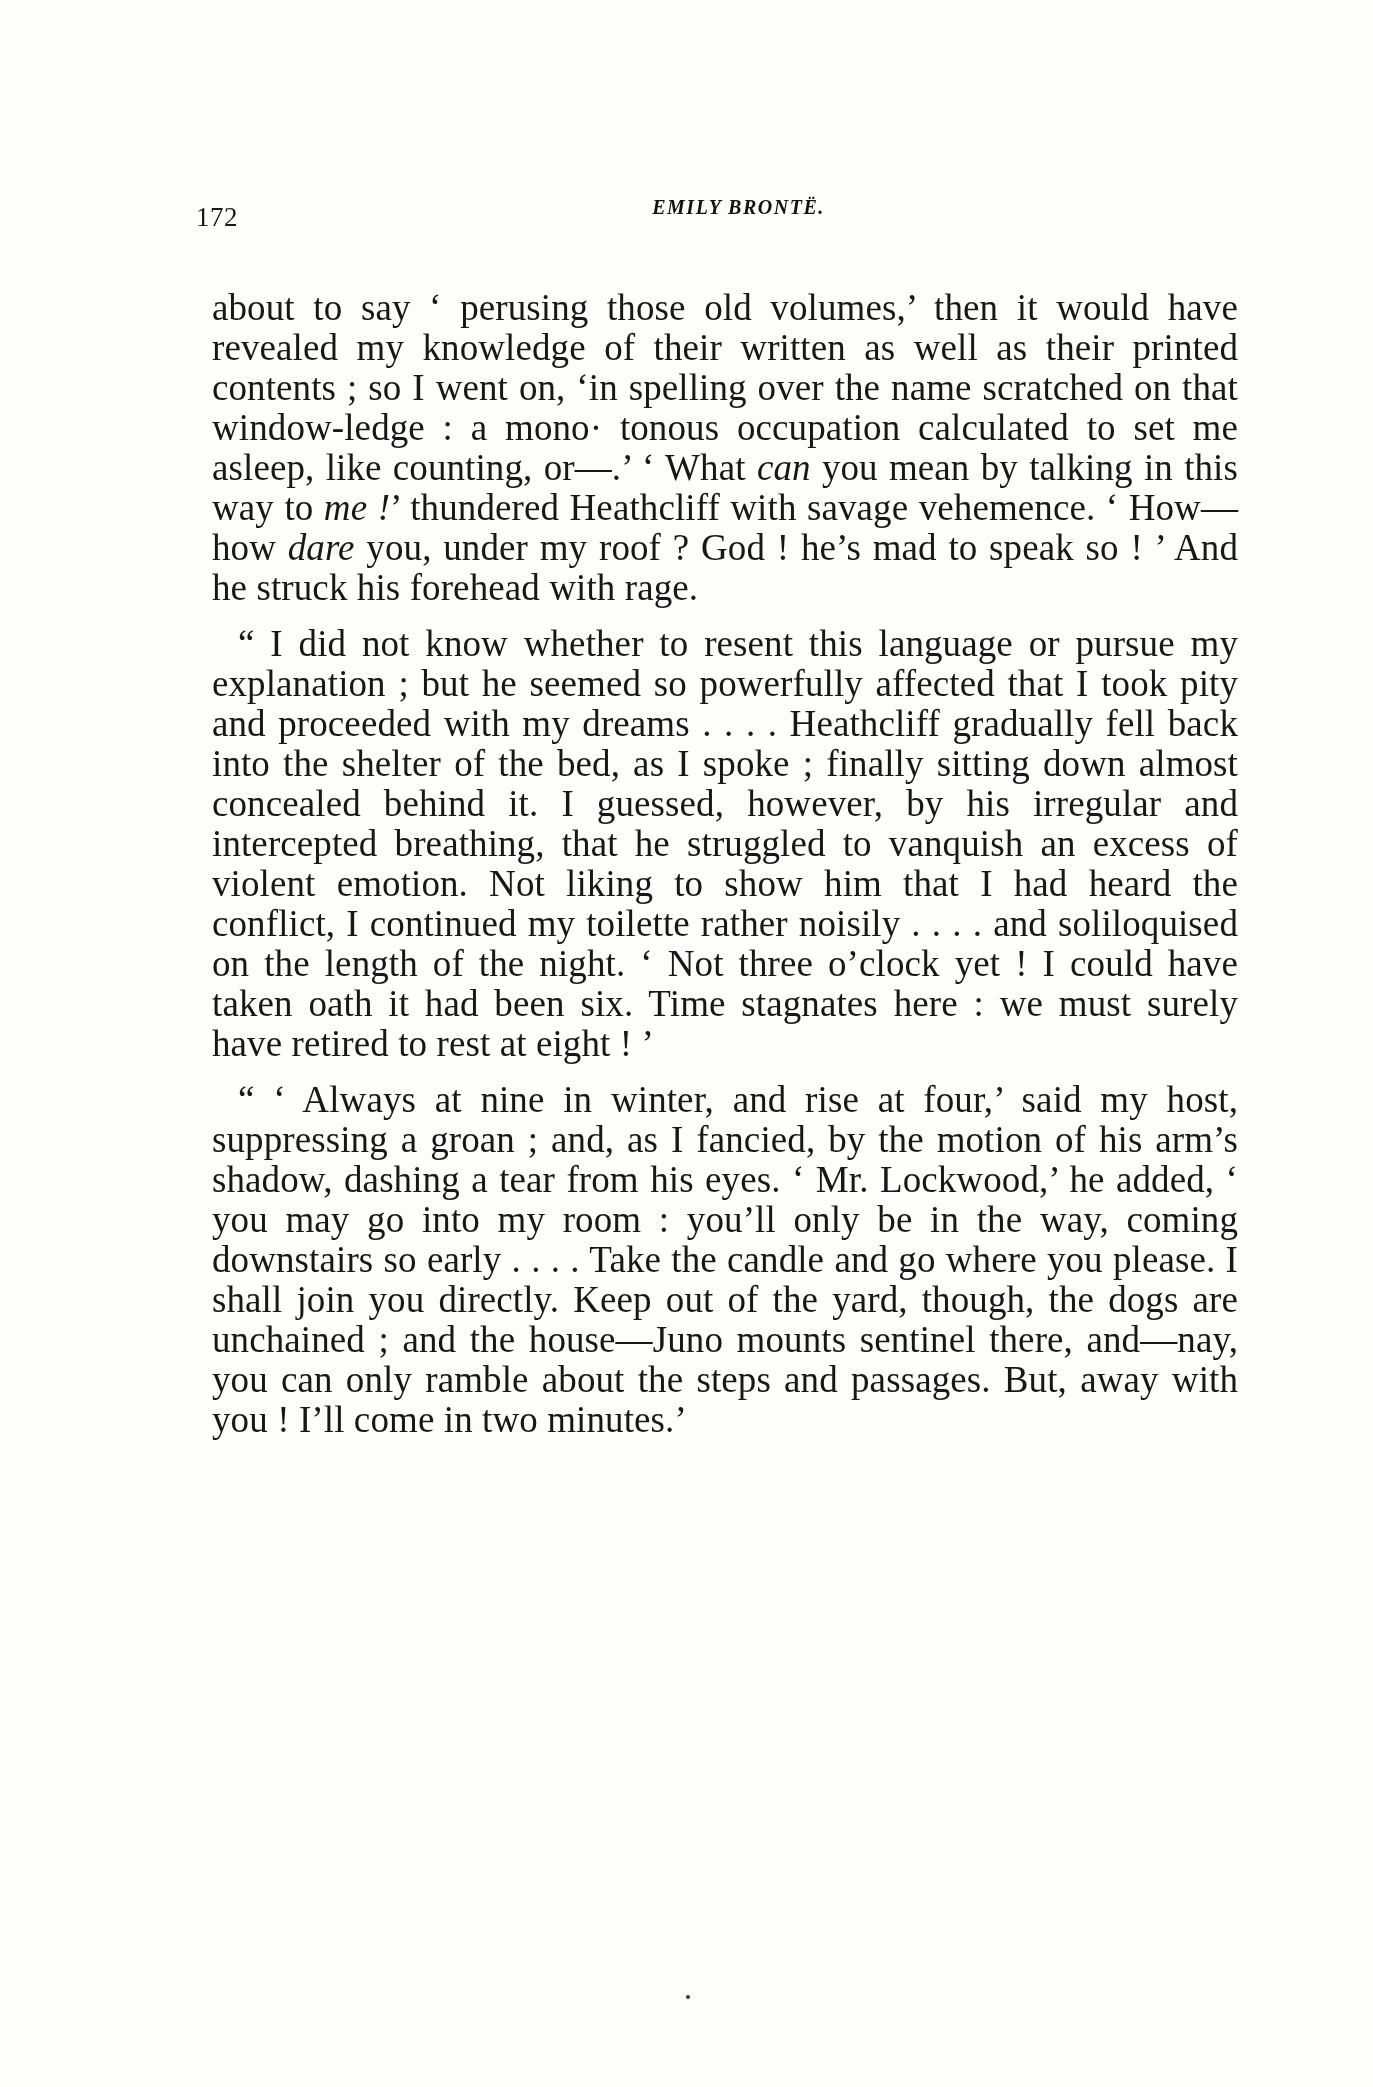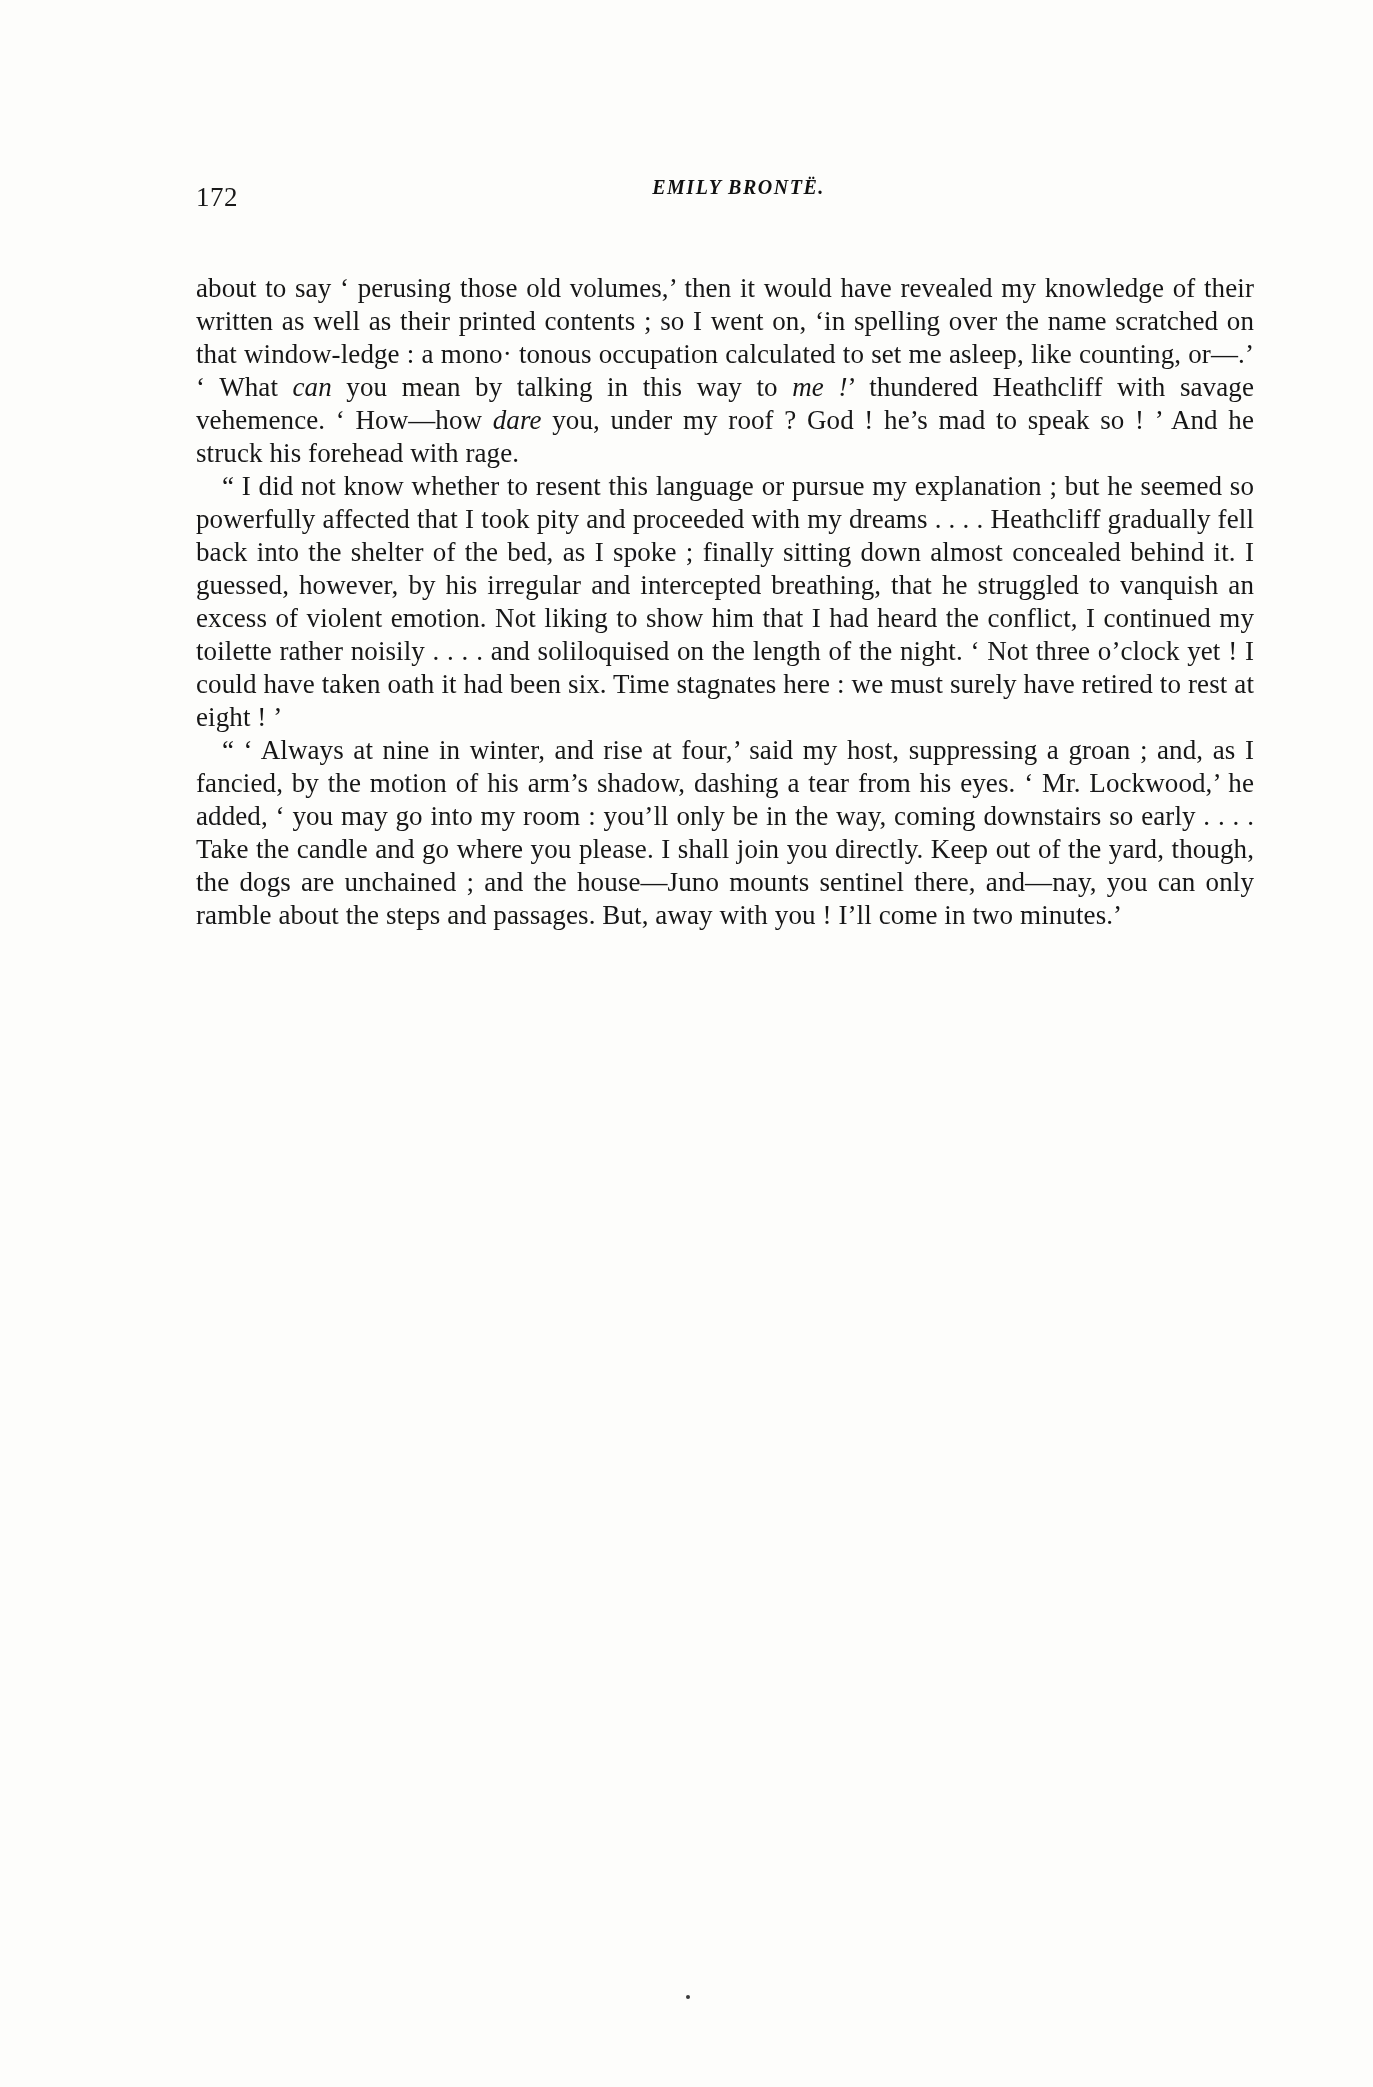--- a/index.html
+++ b/index.html
@@ -18,21 +18,21 @@
     position: absolute;
     left: 0;
     top: 0;
     width: 1373px;
     height: 2087px;
     background: #fdfdfb;
   }
   .header {
     position: absolute;
     left: 196px;
-    top: 176px;
+    top: 196px;
     width: 1055px;
     height: 42px;
   }
   .folio {
     position: absolute;
     left: 0;
     top: 6px;
     font-size: 27px;
     letter-spacing: 0.5px;
     font-family: "Liberation Serif", serif;
@@ -51,23 +51,23 @@
     color: #111111;
     padding-left: 30px;
   }
   .body-text {
     position: absolute;
     left: 196px;
     top: 272px;
     width: 1058px;
   }
   .para {
-    margin: 0;
-    font-size: 27px;
-    line-height: 33px;
+    margin: 16px;
+    font-size: 37px;
+    line-height: 40px;
     text-align: justify;
     text-justify: inter-word;
     color: #171717;
     letter-spacing: 0.1px;
   }
   .para.indent {
     text-indent: 26px;
     font-family: Liberation Serif, serif;
   }
   .para i {

